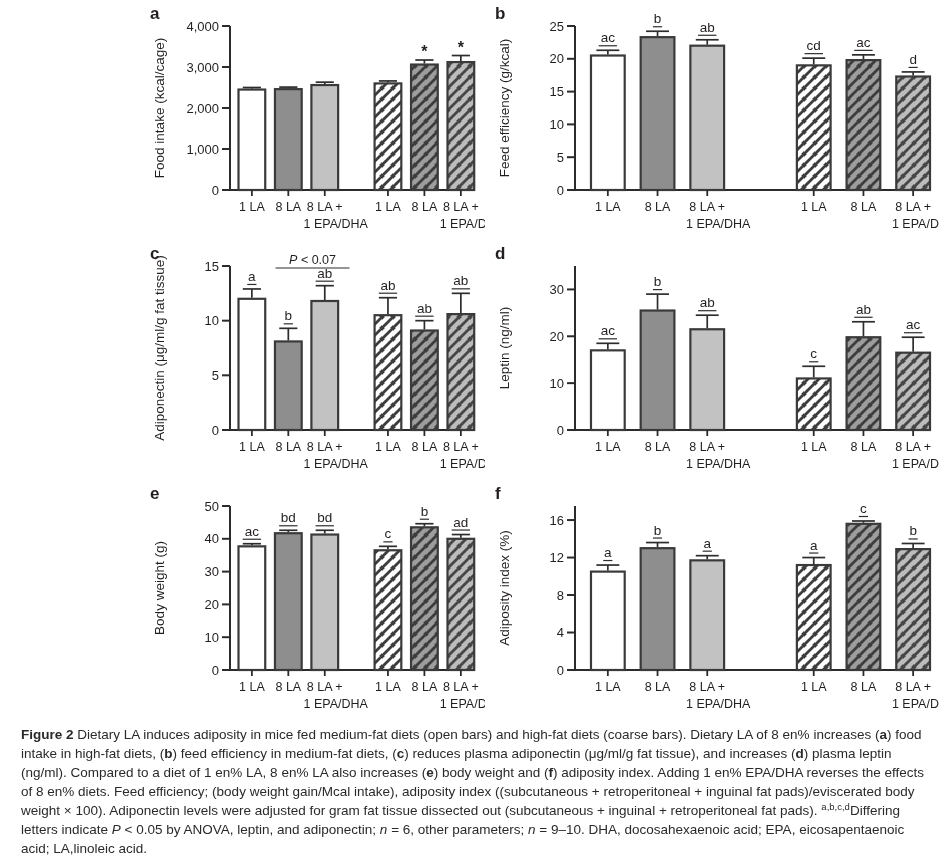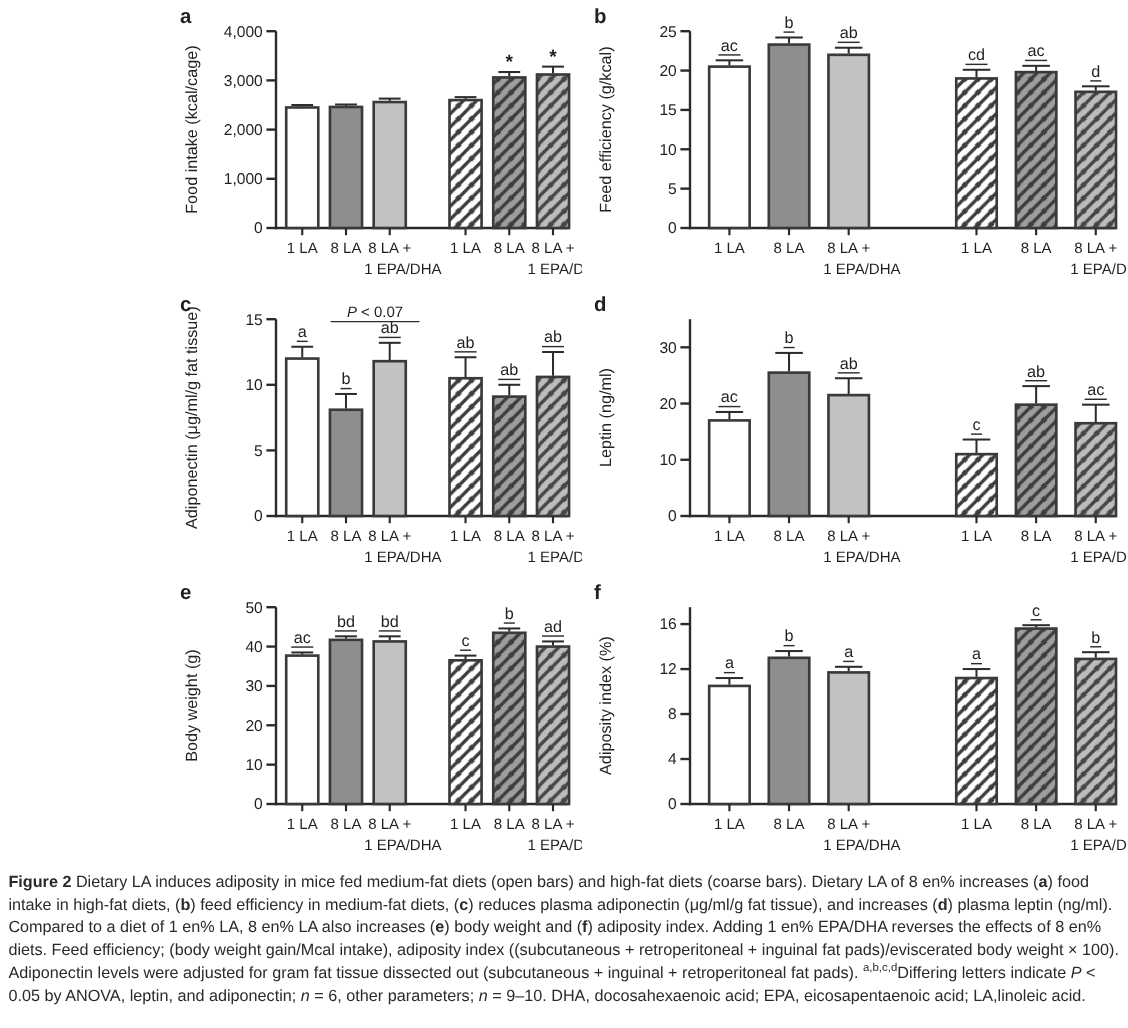--- a/index.html
+++ b/index.html
@@ -8,21 +8,21 @@
     font-family:"Liberation Sans", sans-serif;
     color:#231f20;
   }
   .figure-grid {
     display:grid;
     grid-template-columns:345px 455px;
     padding-left:140px;
   }
   .panel { width:100%; height:240px; }
   .caption {
-    padding:5px 6px 0 7px;
+    padding:5px 6px 0 21px;
     font-size:13.5px;
     line-height:19px;
     color:#2a2a2a;
   }
   .caption sup { font-size:9.5px; line-height:0; }
   .caption .b { font-weight:bold; }
   .caption .i { font-style:italic; }
   svg text { font-family:"Liberation Sans", sans-serif; fill:#231f20; }
 </style>
 </head>

